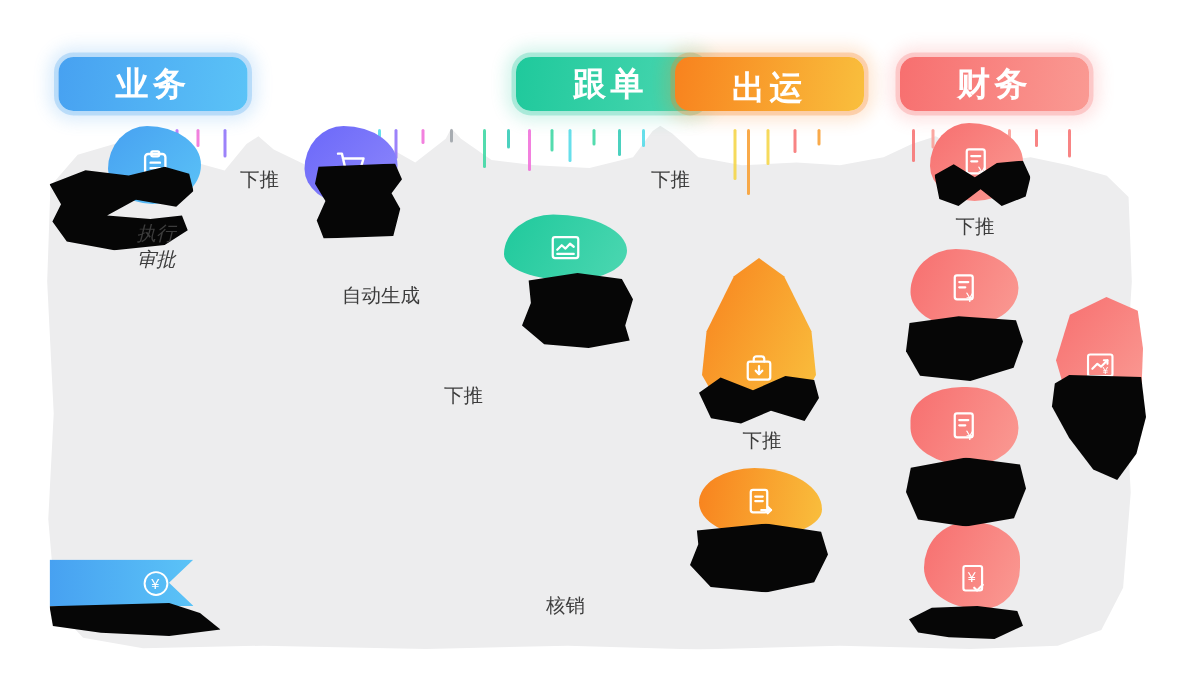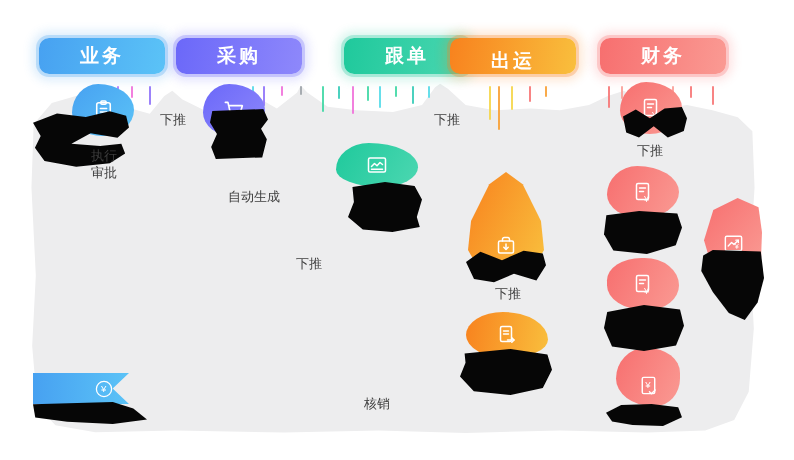--- a/index.html
+++ b/index.html
@@ -4,35 +4,35 @@
 <style>
   html,body{margin:0;padding:0;}
   body{font-family:"Liberation Sans","DejaVu Sans",sans-serif;background:#fff;}
   #canvas{position:relative;width:794px;height:460px;background:#fff;overflow:hidden;}
 
   
   .gray-blob{position:absolute;left:30px;top:82px;width:726px;height:352px;background:#ededee;
     clip-path:polygon(0.5% 12%,3% 6%,8% 3%,13% 7%,16.5% 9%,18.5% 4%,19.6% 2.5%,21% 5%,24% 8%,26% 4%,28.5% 2%,31% 4%,34% 7.5%,36.8% 3%,37.3% 1%,38.2% 3%,41% 7%,45% 8%,50% 8.5%,54% 6.5%,55.8% 1.5%,56.5% 0.5%,57.6% 2%,60% 6.5%,64% 8%,69% 7.5%,73% 8%,77% 6.5%,79.6% 4%,81.8% 2.5%,84% 5%,87% 7.5%,90.5% 6.5%,94% 8%,97.5% 10%,99.5% 14%,99.8% 30%,99.2% 50%,99.7% 70%,99% 88%,97% 96%,93% 99%,85% 99.6%,73% 99%,60% 99.7%,48% 99%,35% 99.6%,20% 99%,9% 99.5%,3.5% 97.5%,1% 92%,0.3% 75%,0.8% 55%,0.2% 30%);}
 
   .pill{position:absolute;top:38px;width:126px;height:36px;border-radius:10px;display:flex;
-    align-items:center;justify-content:center;color:#fff;font-weight:bold;font-size:19px;
+    align-items:center;justify-content:center;color:#fff;font-weight:bold;font-size:22px;
     letter-spacing:3px;cursor:pointer;}
 
   .drip{position:absolute;width:2px;border-radius:1px;opacity:.85;}
 
   .node{position:absolute;display:flex;align-items:center;justify-content:center;}
   .blob{border-radius:42% 58% 52% 48% / 55% 50% 50% 45%;}
   .node svg{display:block;}
   .icon-bottom{align-items:flex-end;padding-bottom:9px;box-sizing:border-box;}
 
   .black-blob{position:absolute;background:#060606;}
 
   .lbl{position:absolute;font-size:13px;color:#3c3c3c;font-weight:500;line-height:1.3;
     white-space:nowrap;}
-  .lbl.wrap{white-space:normal;text-align:center;}
+  .lbl.wrap{white-space:normal;text-align:center;font-style:italic;}
 
   .ribbon{clip-path:polygon(0 0,100% 0,83% 50%,100% 100%,0 100%);}
   .cone{clip-path:polygon(50% 0%,72% 13%,96% 52%,100% 83%,88% 100%,12% 100%,0% 83%,4% 52%,28% 13%);}
   .cone2{clip-path:polygon(58% 0%,94% 14%,100% 52%,98% 100%,12% 100%,0% 64%,16% 18%);}
 </style>
 </head>
 <body>
 
 <div id="canvas">
 
@@ -63,23 +63,20 @@
       <div class="drip" style="left: 621px; top: 86px; height: 13px; background: rgb(250, 154, 147); position: absolute;"></div>
       <div class="drip" style="left: 658px; top: 86px; height: 28px; background: rgb(247, 111, 111); position: absolute;"></div>
       <div class="drip" style="left: 672px; top: 86px; height: 15px; background: rgb(250, 154, 147); position: absolute;"></div>
       <div class="drip" style="left: 690px; top: 86px; height: 12px; background: rgb(247, 111, 111); position: absolute;"></div>
       <div class="drip" style="left: 712px; top: 86px; height: 19px; background: rgb(247, 111, 111); position: absolute;"></div>
     </div>
 
   <div class="pill" style="left: 39px; background: linear-gradient(100deg, rgb(71, 161, 241), rgb(91, 195, 247)); box-shadow: rgba(71, 161, 241, 0.27) 0px 0px 0px 3px, rgba(71, 161, 241, 0.18) 0px 0px 10px 7px;">
       <span>业务</span>
     </div>
-  <div class="pill" style="left: 176px; background: linear-gradient(100deg, rgb(107, 104, 249), rgb(142, 136, 251)); box-shadow: rgba(107, 104, 249, 0.27) 0px 0px 0px 3px, rgba(107, 104, 249, 0.18) 0px 0px 10px 7px;">
-      <span>采购</span>
-    </div>
   <div class="pill" style="left: 299px; background: linear-gradient(100deg, rgb(31, 201, 156), rgb(76, 215, 177)); box-shadow: rgba(31, 201, 156, 0.27) 0px 0px 0px 3px, rgba(31, 201, 156, 0.18) 0px 0px 10px 7px; margin-left: 45px;">
       <span>跟单</span>
     </div>
   <div class="pill" style="left: 450px; background: linear-gradient(100deg, rgb(248, 130, 30), rgb(249, 191, 61)); box-shadow: rgba(248, 130, 30, 0.27) 0px 0px 0px 3px, rgba(248, 130, 30, 0.18) 0px 0px 10px 7px; align-items: flex-end;">
       <span>出运</span>
     </div>
   <div class="pill" style="left: 588px; background: linear-gradient(100deg, rgb(247, 111, 111), rgb(250, 154, 147)); box-shadow: rgba(247, 111, 111, 0.27) 0px 0px 0px 3px, rgba(247, 111, 111, 0.18) 0px 0px 10px 7px; margin-left: 12px;">
       <span>财务</span>
     </div>
 

